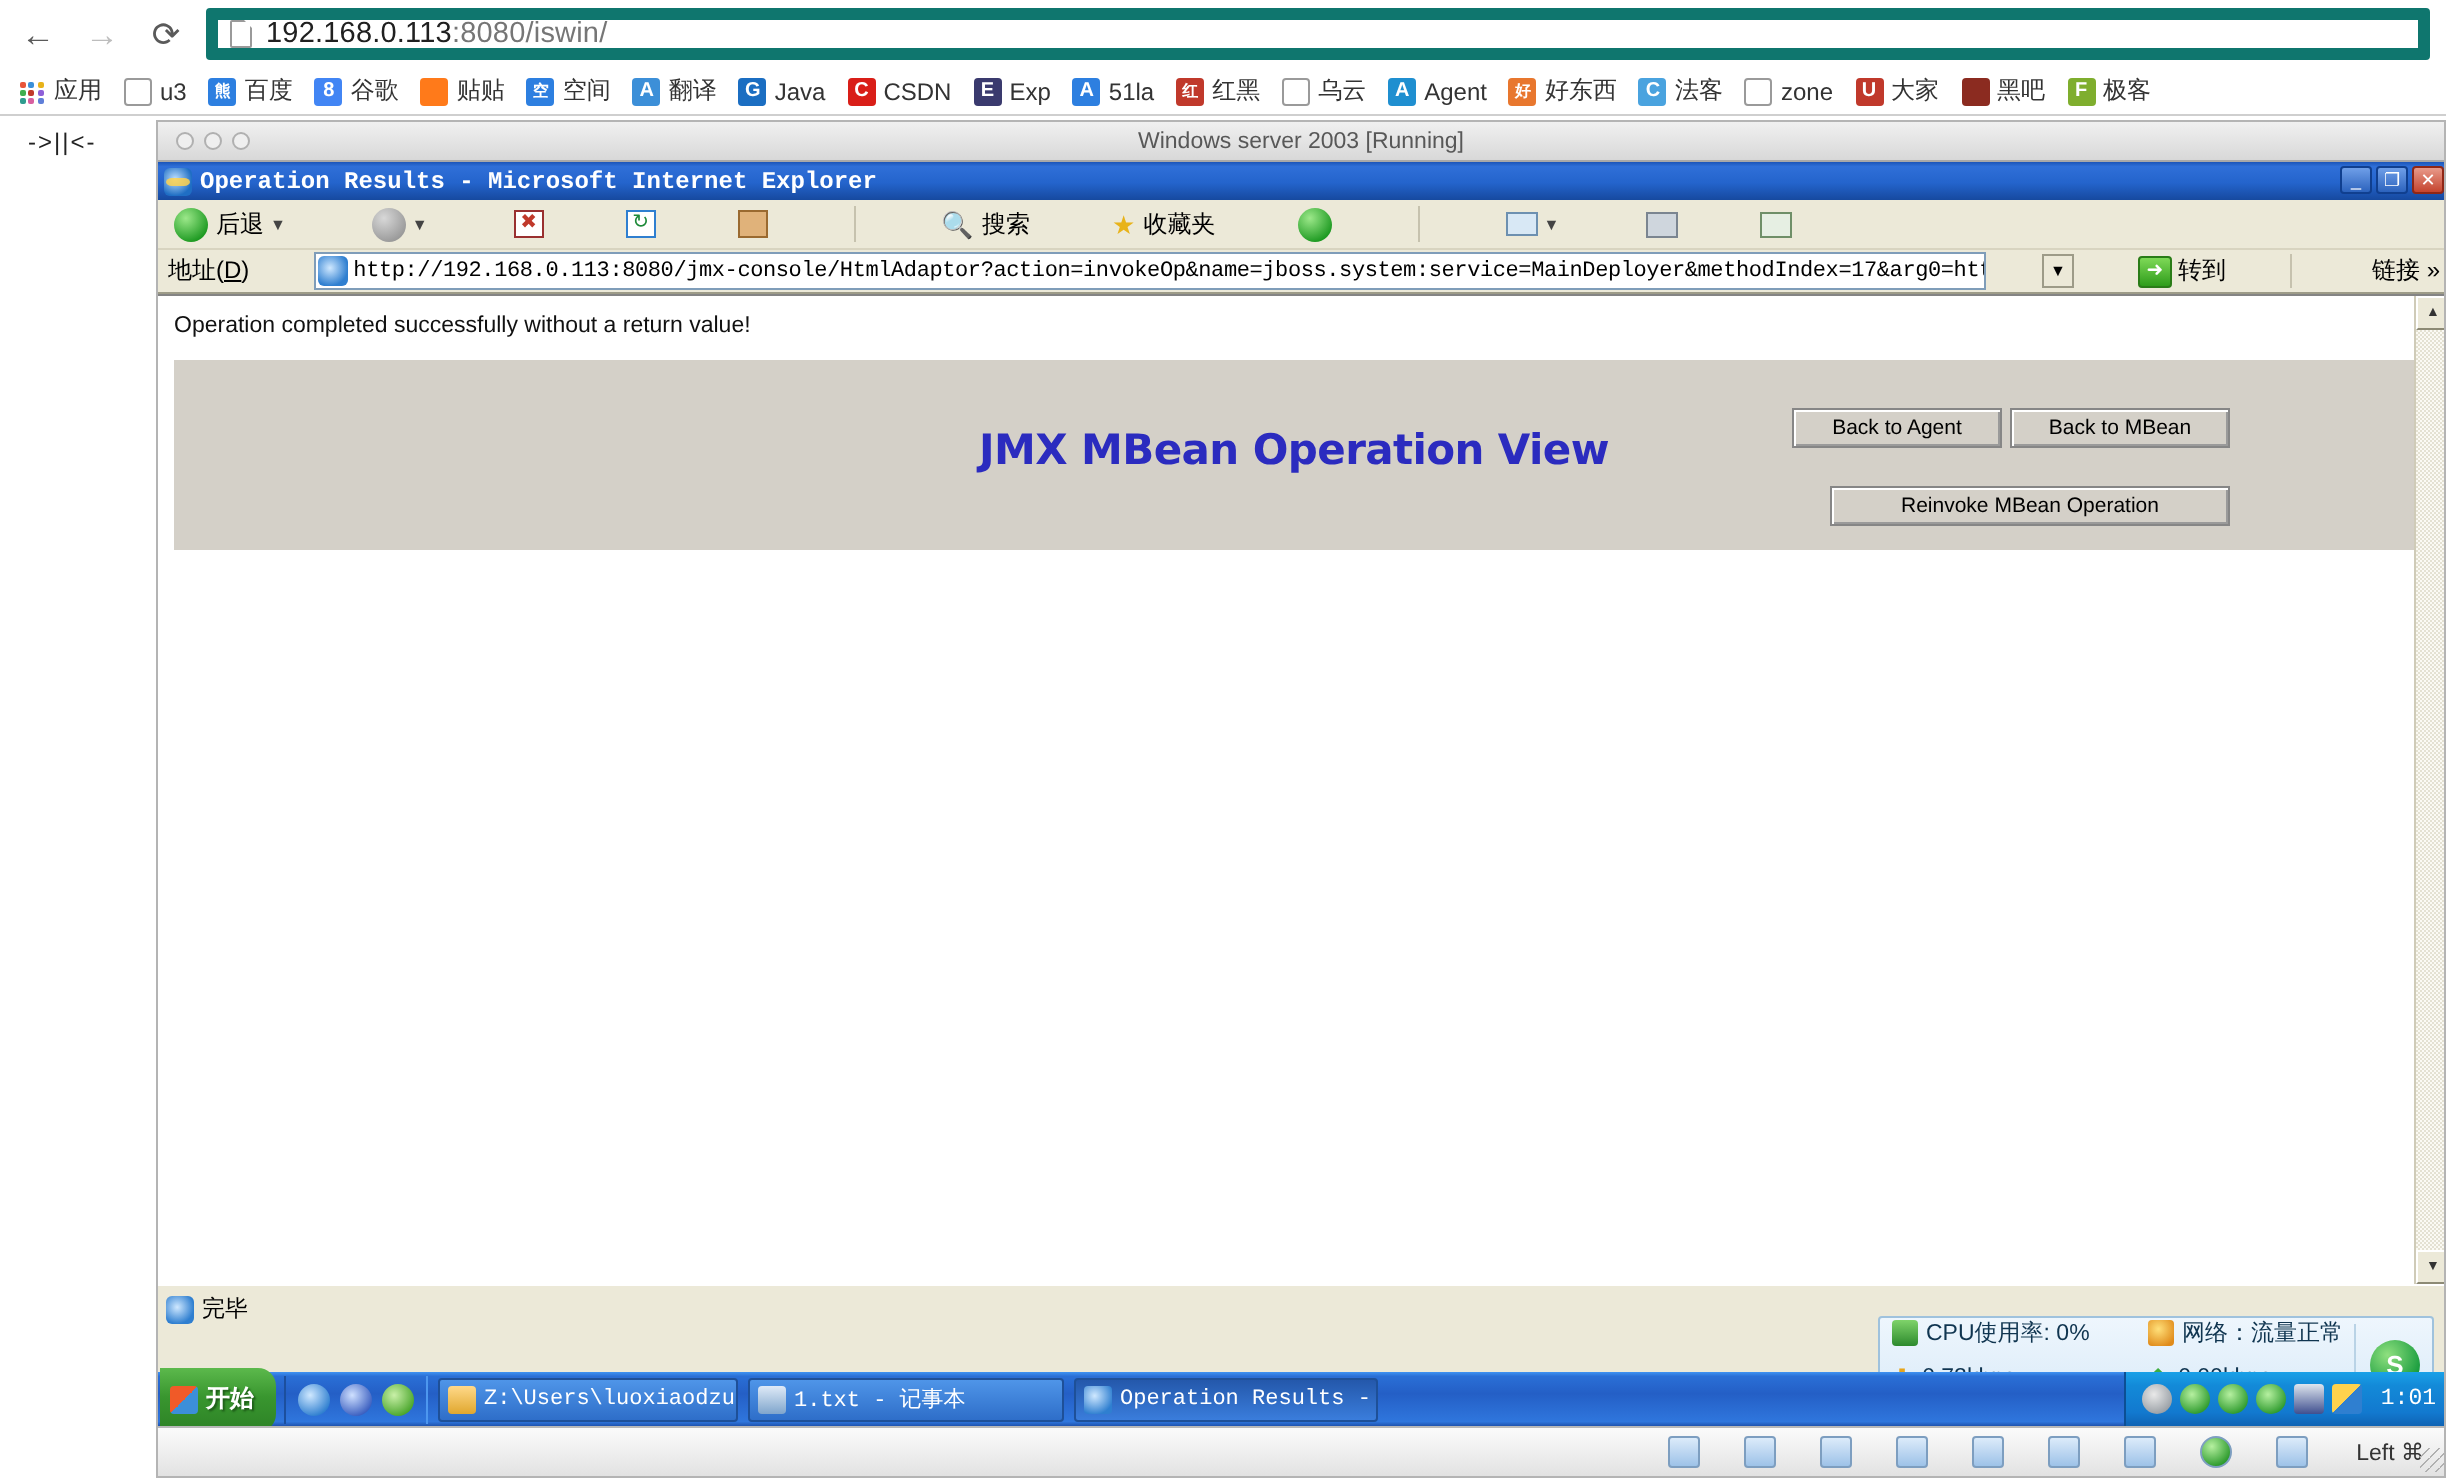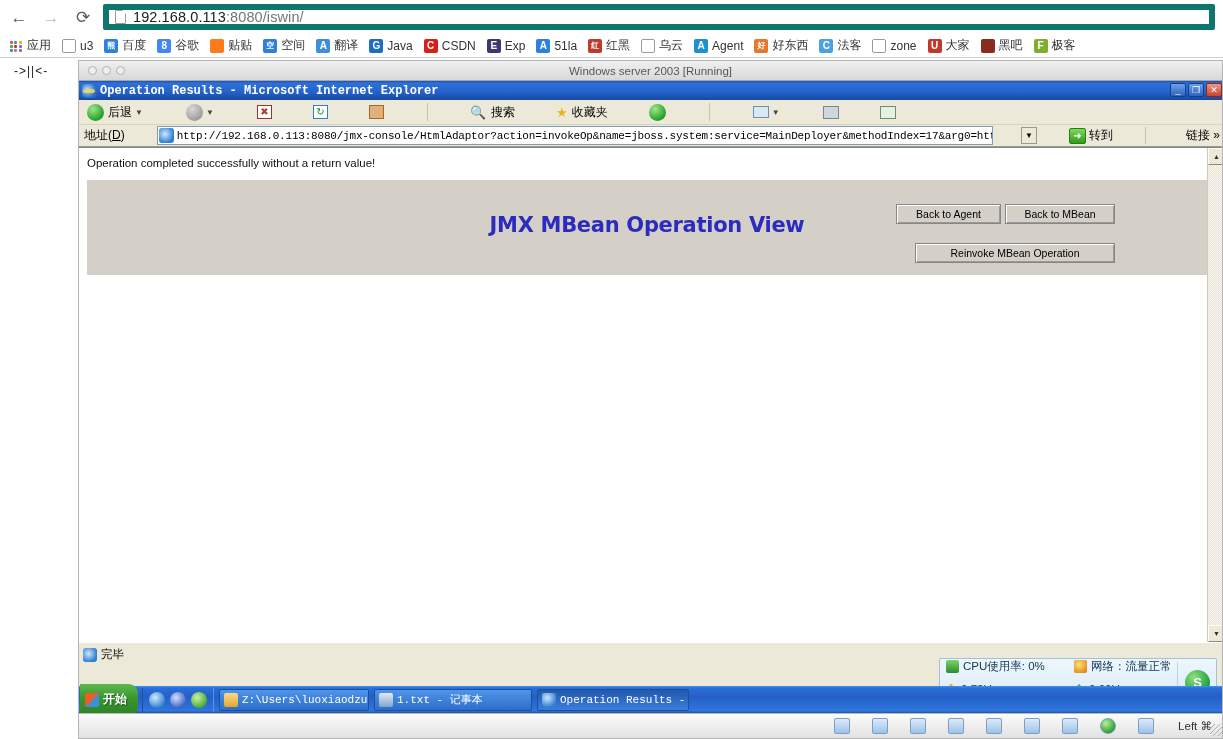--- a/index.html
+++ b/index.html
@@ -623,20 +623,29 @@
         </div>
         <div class="task-btn" style="width: 158px;">
           <span class="t-ico" style="background: linear-gradient(rgb(223, 234, 247), rgb(127, 165, 204));"></span>
           <span>1.txt - 记事本</span>
         </div>
         <div class="task-btn active" style="width: 152px;">
           <span class="t-ico" style="background: radial-gradient(circle at 38% 35%, rgb(207, 232, 255), rgb(47, 127, 208) 75%);"></span>
           <span>Operation Results -...</span>
         </div>
       </div>
+    <div id="tray">
+      <span class="tr" style="background:radial-gradient(circle at 40% 35%,#e9e9e9,#9aa0a6 75%);"></span>
+      <span class="tr" style="background:radial-gradient(circle at 40% 35%,#b6f0a0,#2e9b2e 75%);"></span>
+      <span class="tr" style="background:radial-gradient(circle at 40% 35%,#b6f0a0,#2e9b2e 75%);"></span>
+      <span class="tr" style="background:radial-gradient(circle at 40% 35%,#b6f0a0,#2e9b2e 75%);"></span>
+      <span class="tr" style="border-radius:2px;background:linear-gradient(to bottom,#dfe6ee,#3f4f8f);"></span>
+      <span class="tr" style="border-radius:2px;background:linear-gradient(135deg,#ffd24d 0 50%,#2f7fd0 50% 100%);"></span>
+      <span id="tray-clock">1:01</span>
+    </div>
   </div>
 
   <div id="vm-statusbar">
     <span class="vs"></span>
     <span class="vs"></span>
     <span class="vs"></span>
     <span class="vs"></span>
     <span class="vs"></span>
     <span class="vs"></span>
     <span class="vs"></span>

